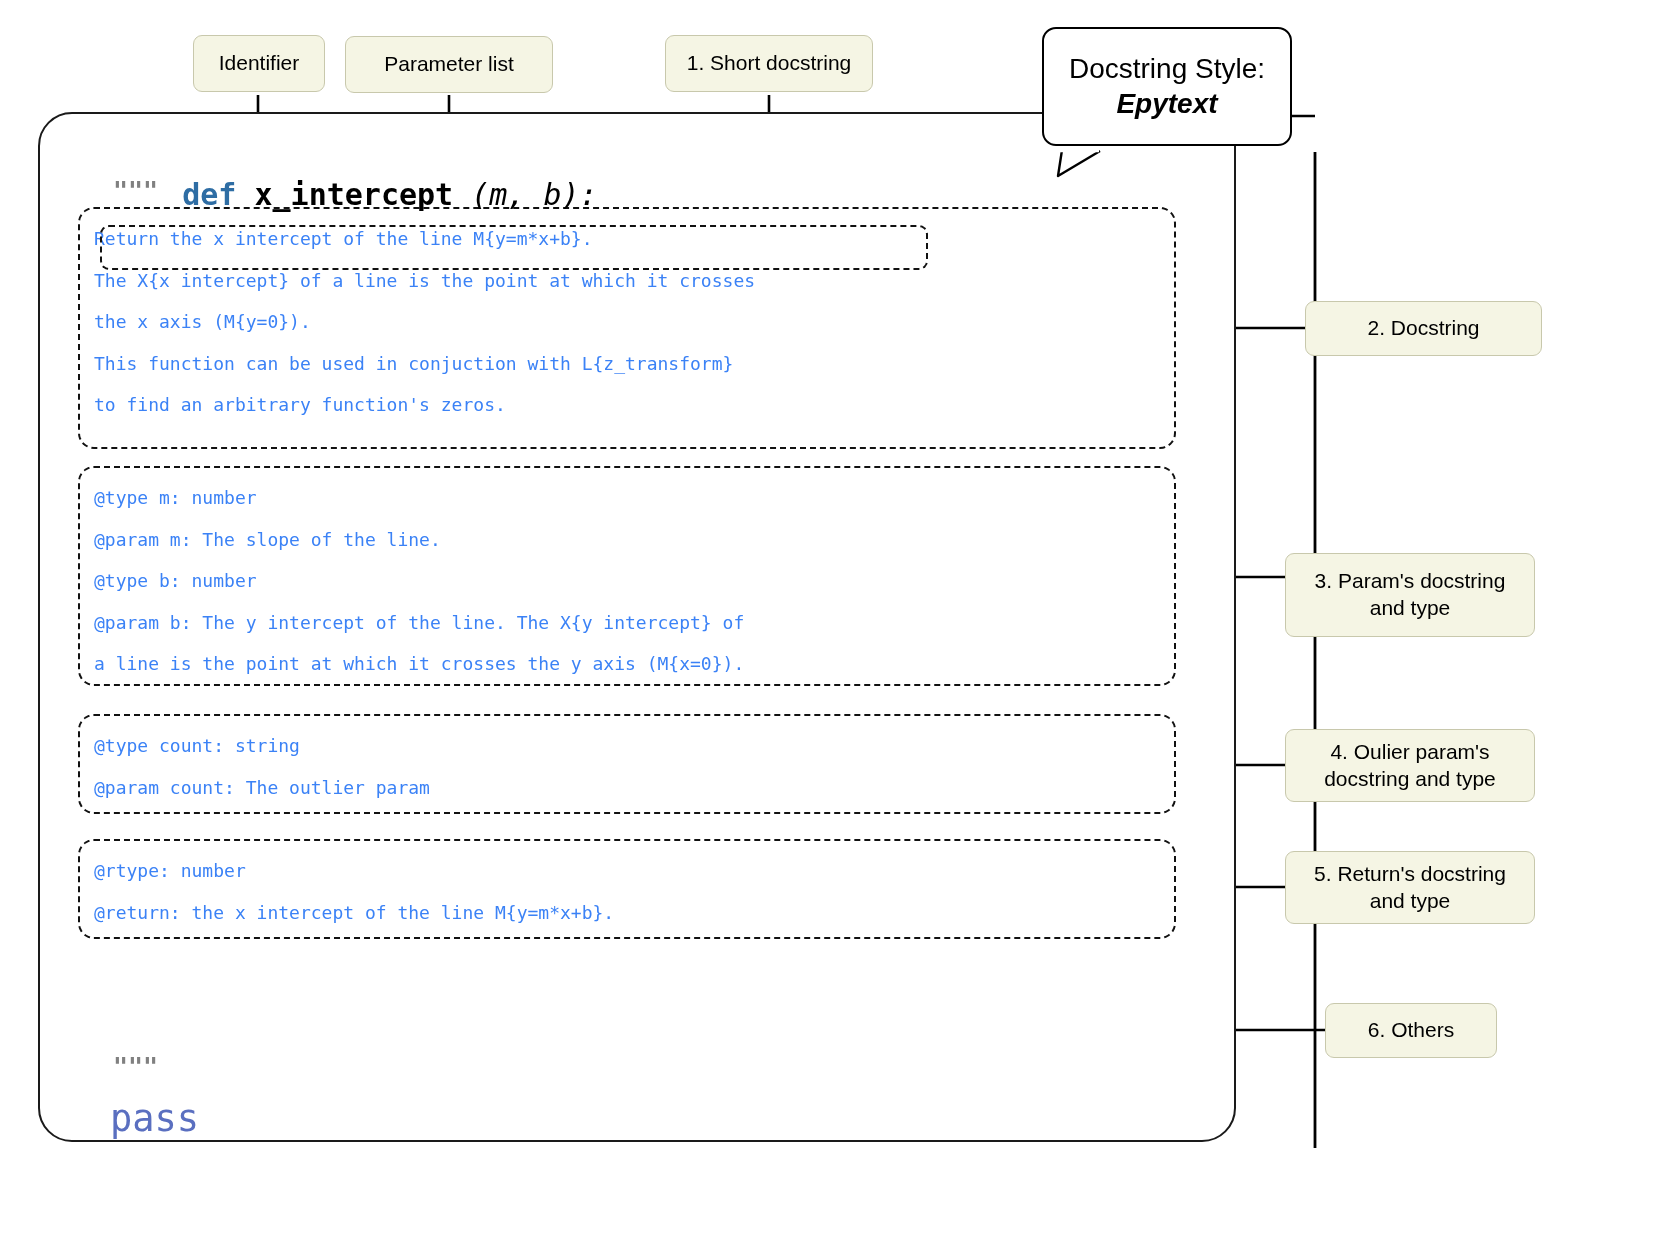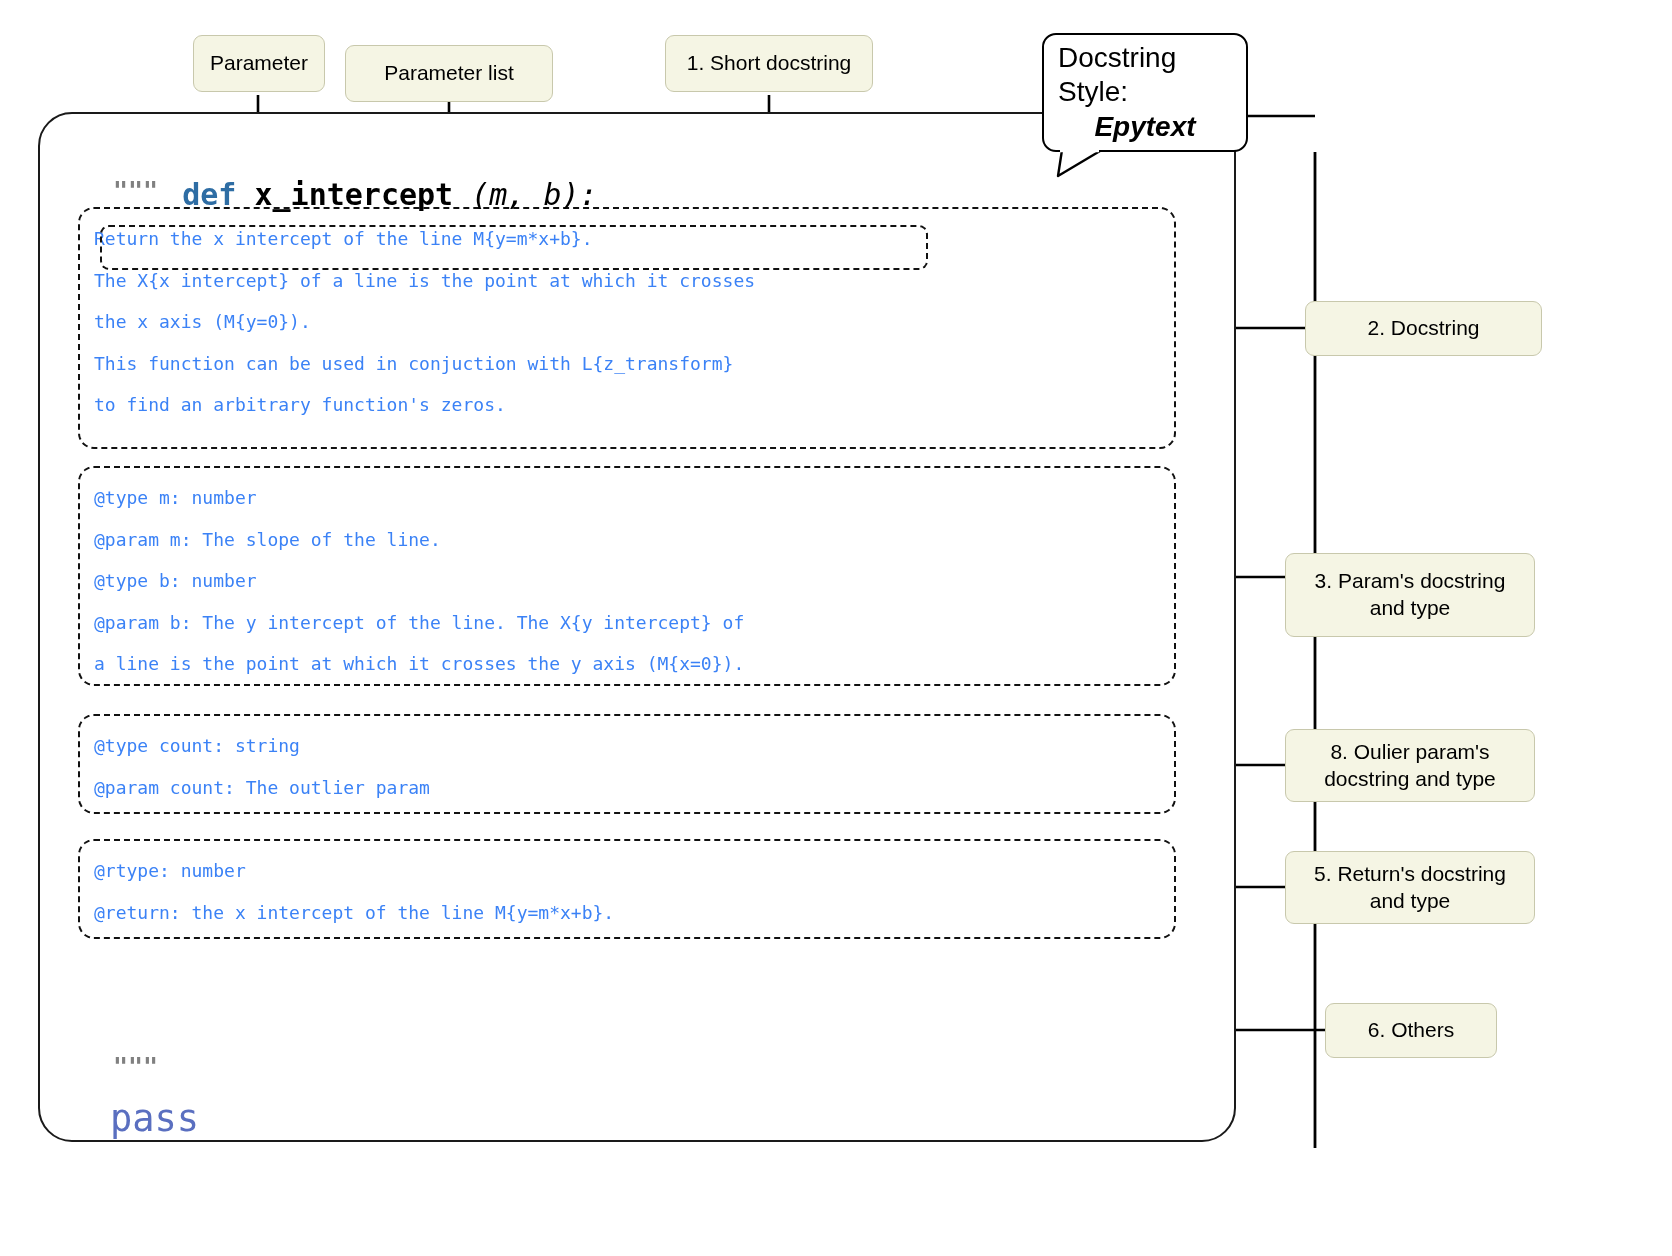--- a/index.html
+++ b/index.html
@@ -153,32 +153,32 @@
     <path d="M1315,152 L1315,1148" stroke="#000" stroke-width="2.8" fill="none"></path>
 
     <path d="M1410,328 L1180,328" stroke="#000" stroke-width="2.6" fill="none" marker-end="url(#ahd)"></path>
     <path d="M1410,577 L1180,577" stroke="#000" stroke-width="2.6" fill="none" marker-end="url(#ahd)"></path>
     <path d="M1410,765 L1180,765" stroke="#000" stroke-width="2.6" fill="none" marker-end="url(#ahd)"></path>
     <path d="M1410,887 L1180,887" stroke="#000" stroke-width="2.6" fill="none" marker-end="url(#ahd)"></path>
     <path d="M1410,1030 L1180,1030" stroke="#000" stroke-width="2.6" fill="none" marker-end="url(#ahd)"></path>
   </svg>
 
   <div class="anno" style="left:193px; top:35px; width:132px; height:57px;">
-    <span>Parameter</span>
-  </div>
-
-  <div class="anno" style="left:345px; top:45px; width:208px; height:57px;">
+    <span>Identifier</span>
+  </div>
+
+  <div class="anno" style="left:345px; top:36px; width:208px; height:57px;">
     <span>Parameter list</span>
   </div>
 
   <div class="anno" style="left:665px; top:35px; width:208px; height:57px;">
     <span>1. Short docstring</span>
   </div>
 
-  <div class="bubble" style="left:1042px; top:33px; width:206px; height:119px;">
+  <div class="bubble" style="left:1042px; top:27px; width:250px; height:119px;">
     <div class="l1">Docstring Style:</div>
     <div class="l2">Epytext</div>
   </div>
 
   <svg class="lines" viewBox="0 0 1672 1256" style="z-index:5;">
     <path d="M1062,150 L1058,176 L1100,151" fill="#ffffff" stroke="#000" stroke-width="2.4" stroke-linejoin="round"></path>
     <path d="M1060,150.5 L1099,150.5" stroke="#ffffff" stroke-width="3.4" fill="none"></path>
   </svg>
 
   <div class="defline">
@@ -231,21 +231,21 @@
   <div class="anno" style="left:1305px; top:301px; width:237px; height:55px;">
     <span>2. Docstring</span>
   </div>
 
   <div class="anno" style="left:1285px; top:553px; width:250px; height:84px;">
     <span>3. Param's docstring
 and type</span>
   </div>
 
   <div class="anno" style="left:1285px; top:729px; width:250px; height:73px;">
-    <span>8. Oulier param's
+    <span>4. Oulier param's
 docstring and type</span>
   </div>
 
   <div class="anno" style="left:1285px; top:851px; width:250px; height:73px;">
     <span>5. Return's docstring
 and type</span>
   </div>
 
   <div class="anno" style="left:1325px; top:1003px; width:172px; height:55px;">
     <span>6. Others</span>

